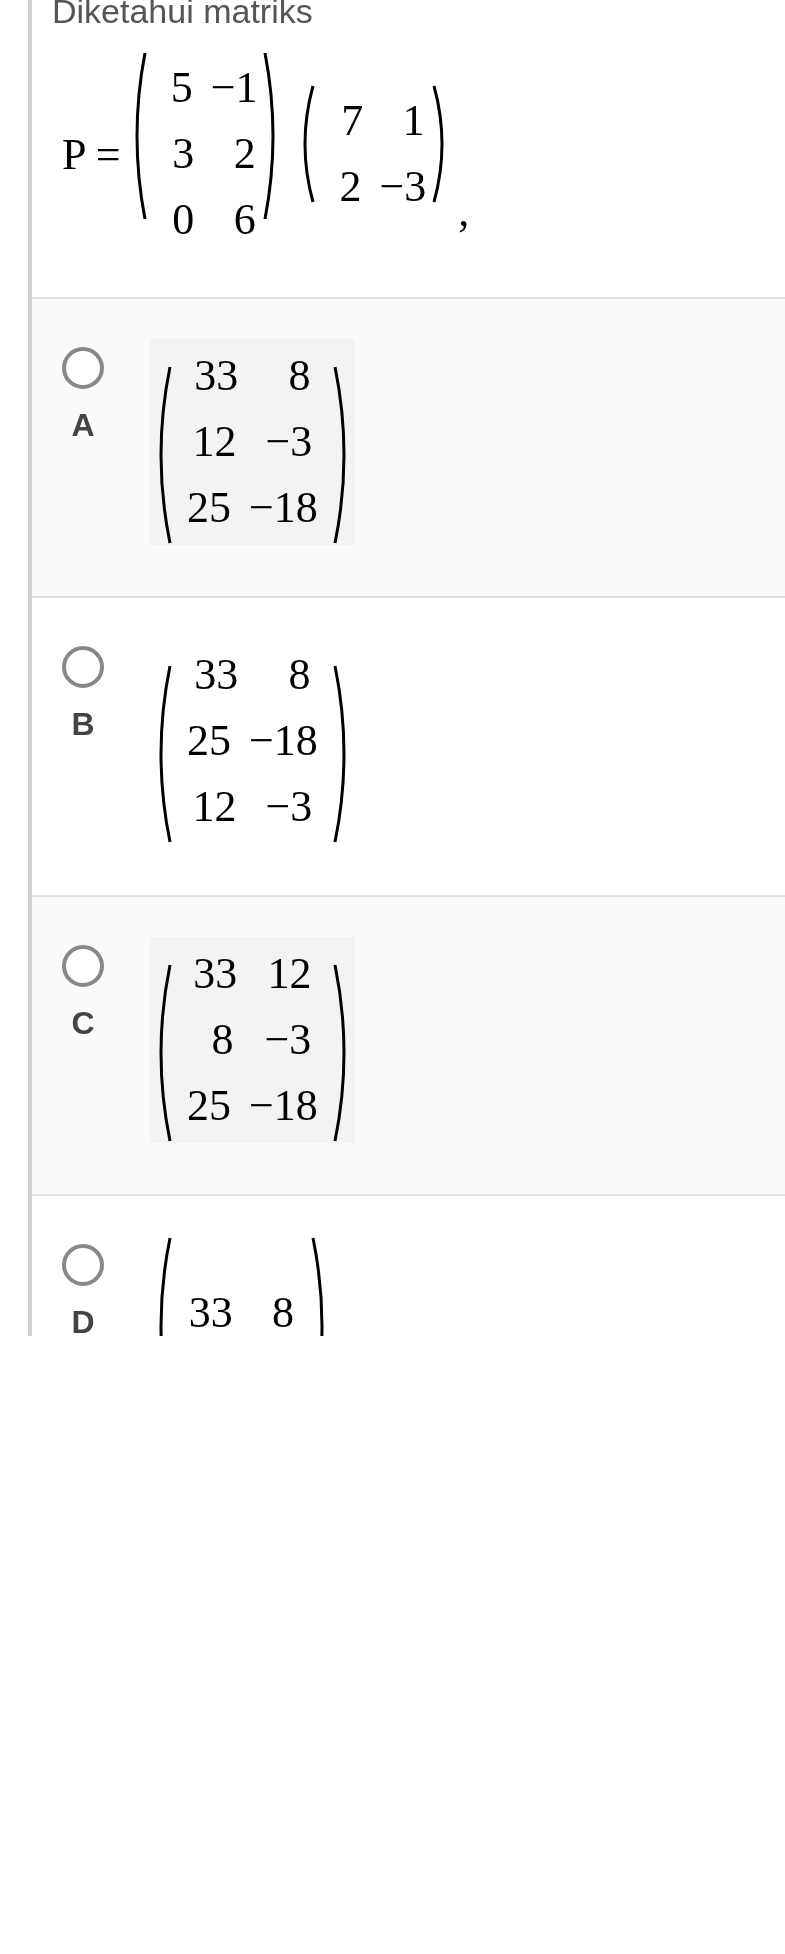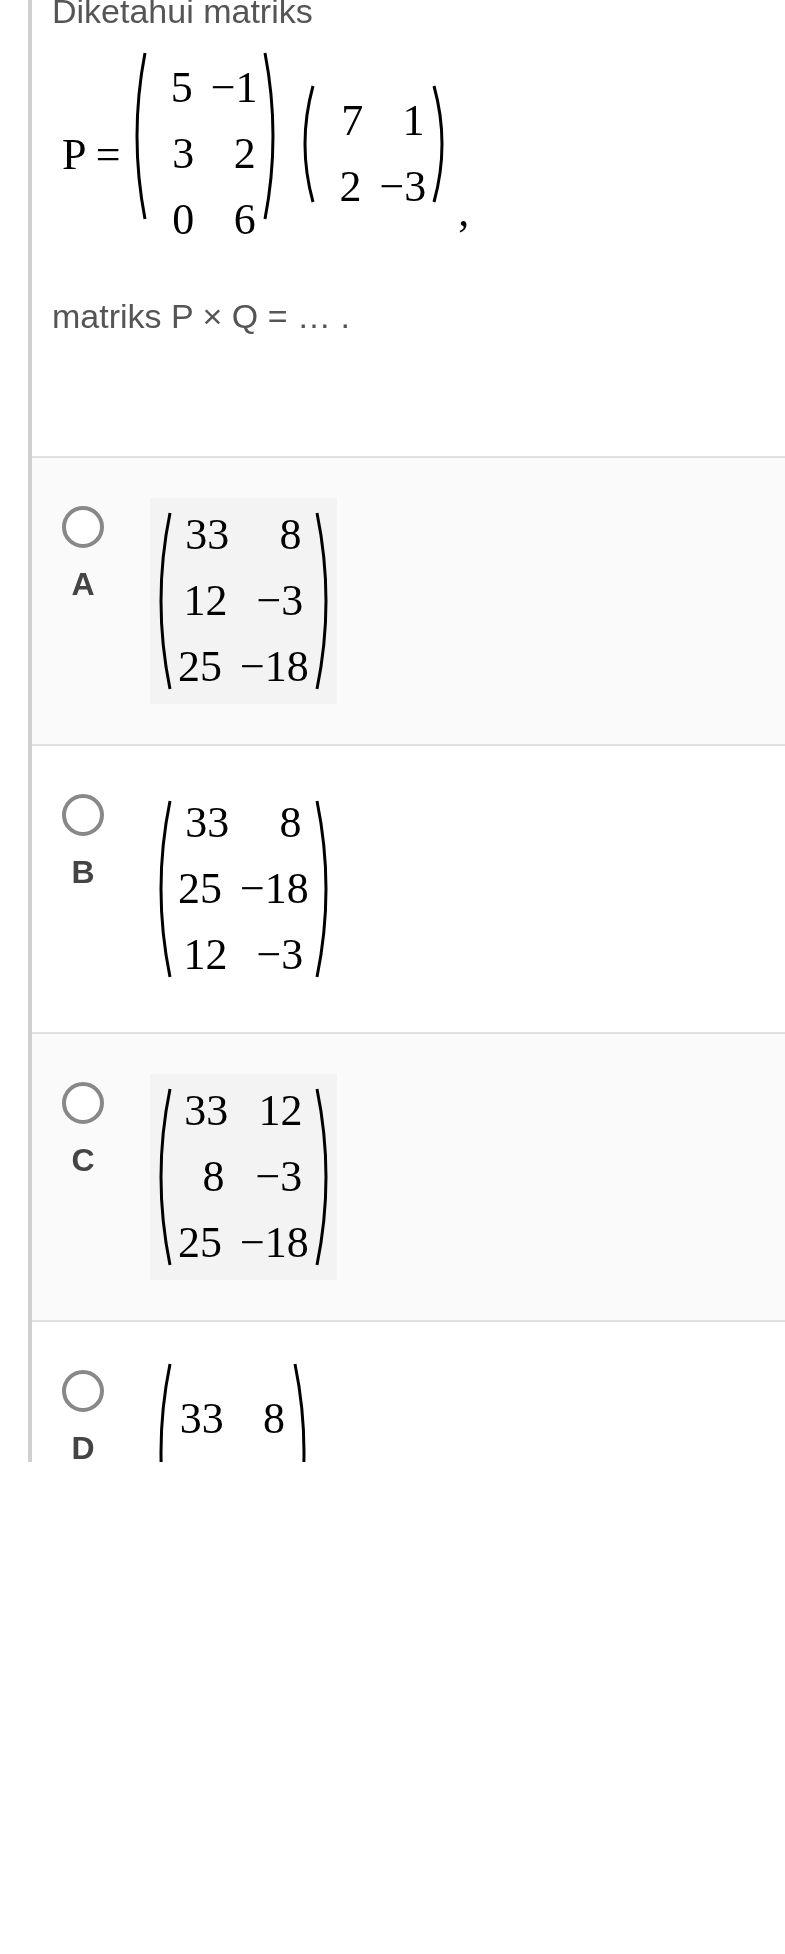--- a/index.html
+++ b/index.html
@@ -103,21 +103,22 @@
     flex: 1;
     font-family: "Times New Roman", serif;
     font-size: 44px;
     color: #000;
   }
   .option.shaded .option-content .matrix {
     background: #f3f3f3;
   }
   .option-matrix {
     display: inline-flex;
-    align-items: center;
+    align-items: flex-end;
+    gap: 9px;
   }
   .comma-period {
     font-size: 44px;
     align-self: flex-end;
     margin-bottom: 20px;
   }
 </style>
 </head>
 <body>
 
@@ -166,21 +167,20 @@
             <span class="matrix-cell">−3</span>
           </span>
       </span>
       <svg class="paren-svg" width="20" height="120" viewBox="0 0 20 120">
         <path d="M2 2 Q18 60 2 118" stroke="#000" stroke-width="3" fill="none"></path>
       </svg>
     </span>
     <span class="comma-period">,</span>
   </div>
 
-  <div class="prompt-line">matriks P × Q = … .</div>
 
   <div class="options-container">
 
     <div class="option shaded">
       <div class="option-left">
         <div class="radio"></div>
         <div class="option-label">A</div>
       </div>
       <div class="option-content">
         <span class="matrix option-matrix">

